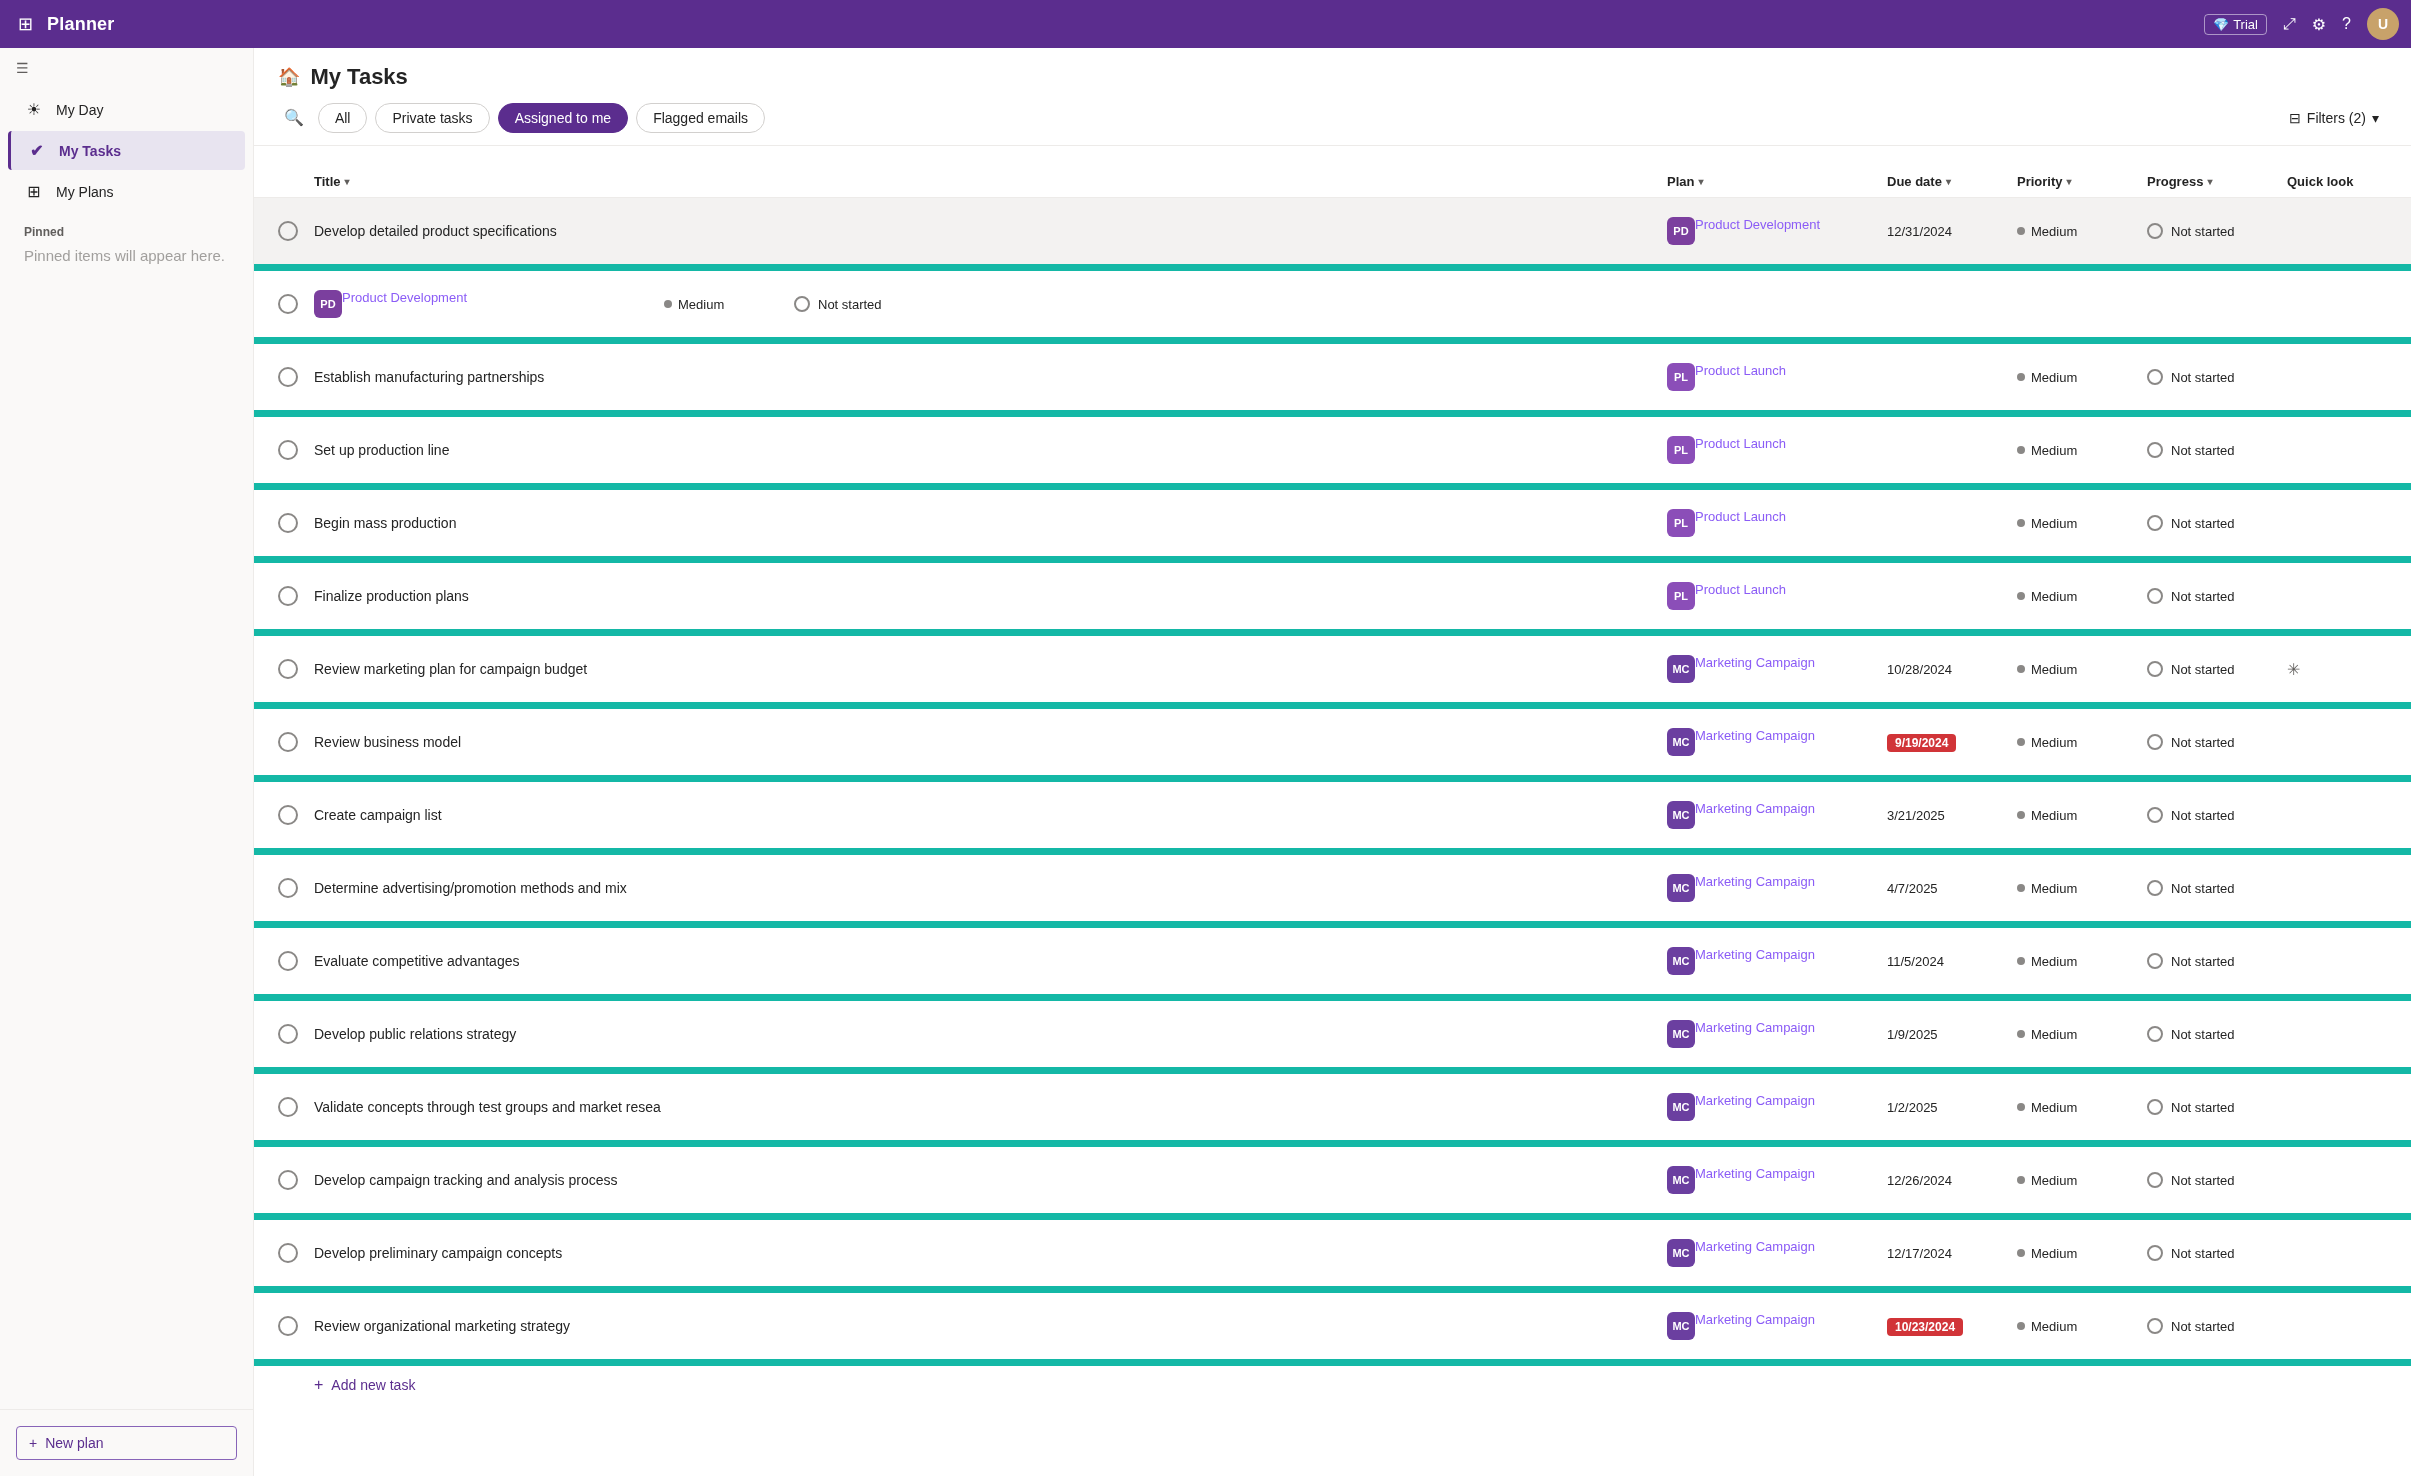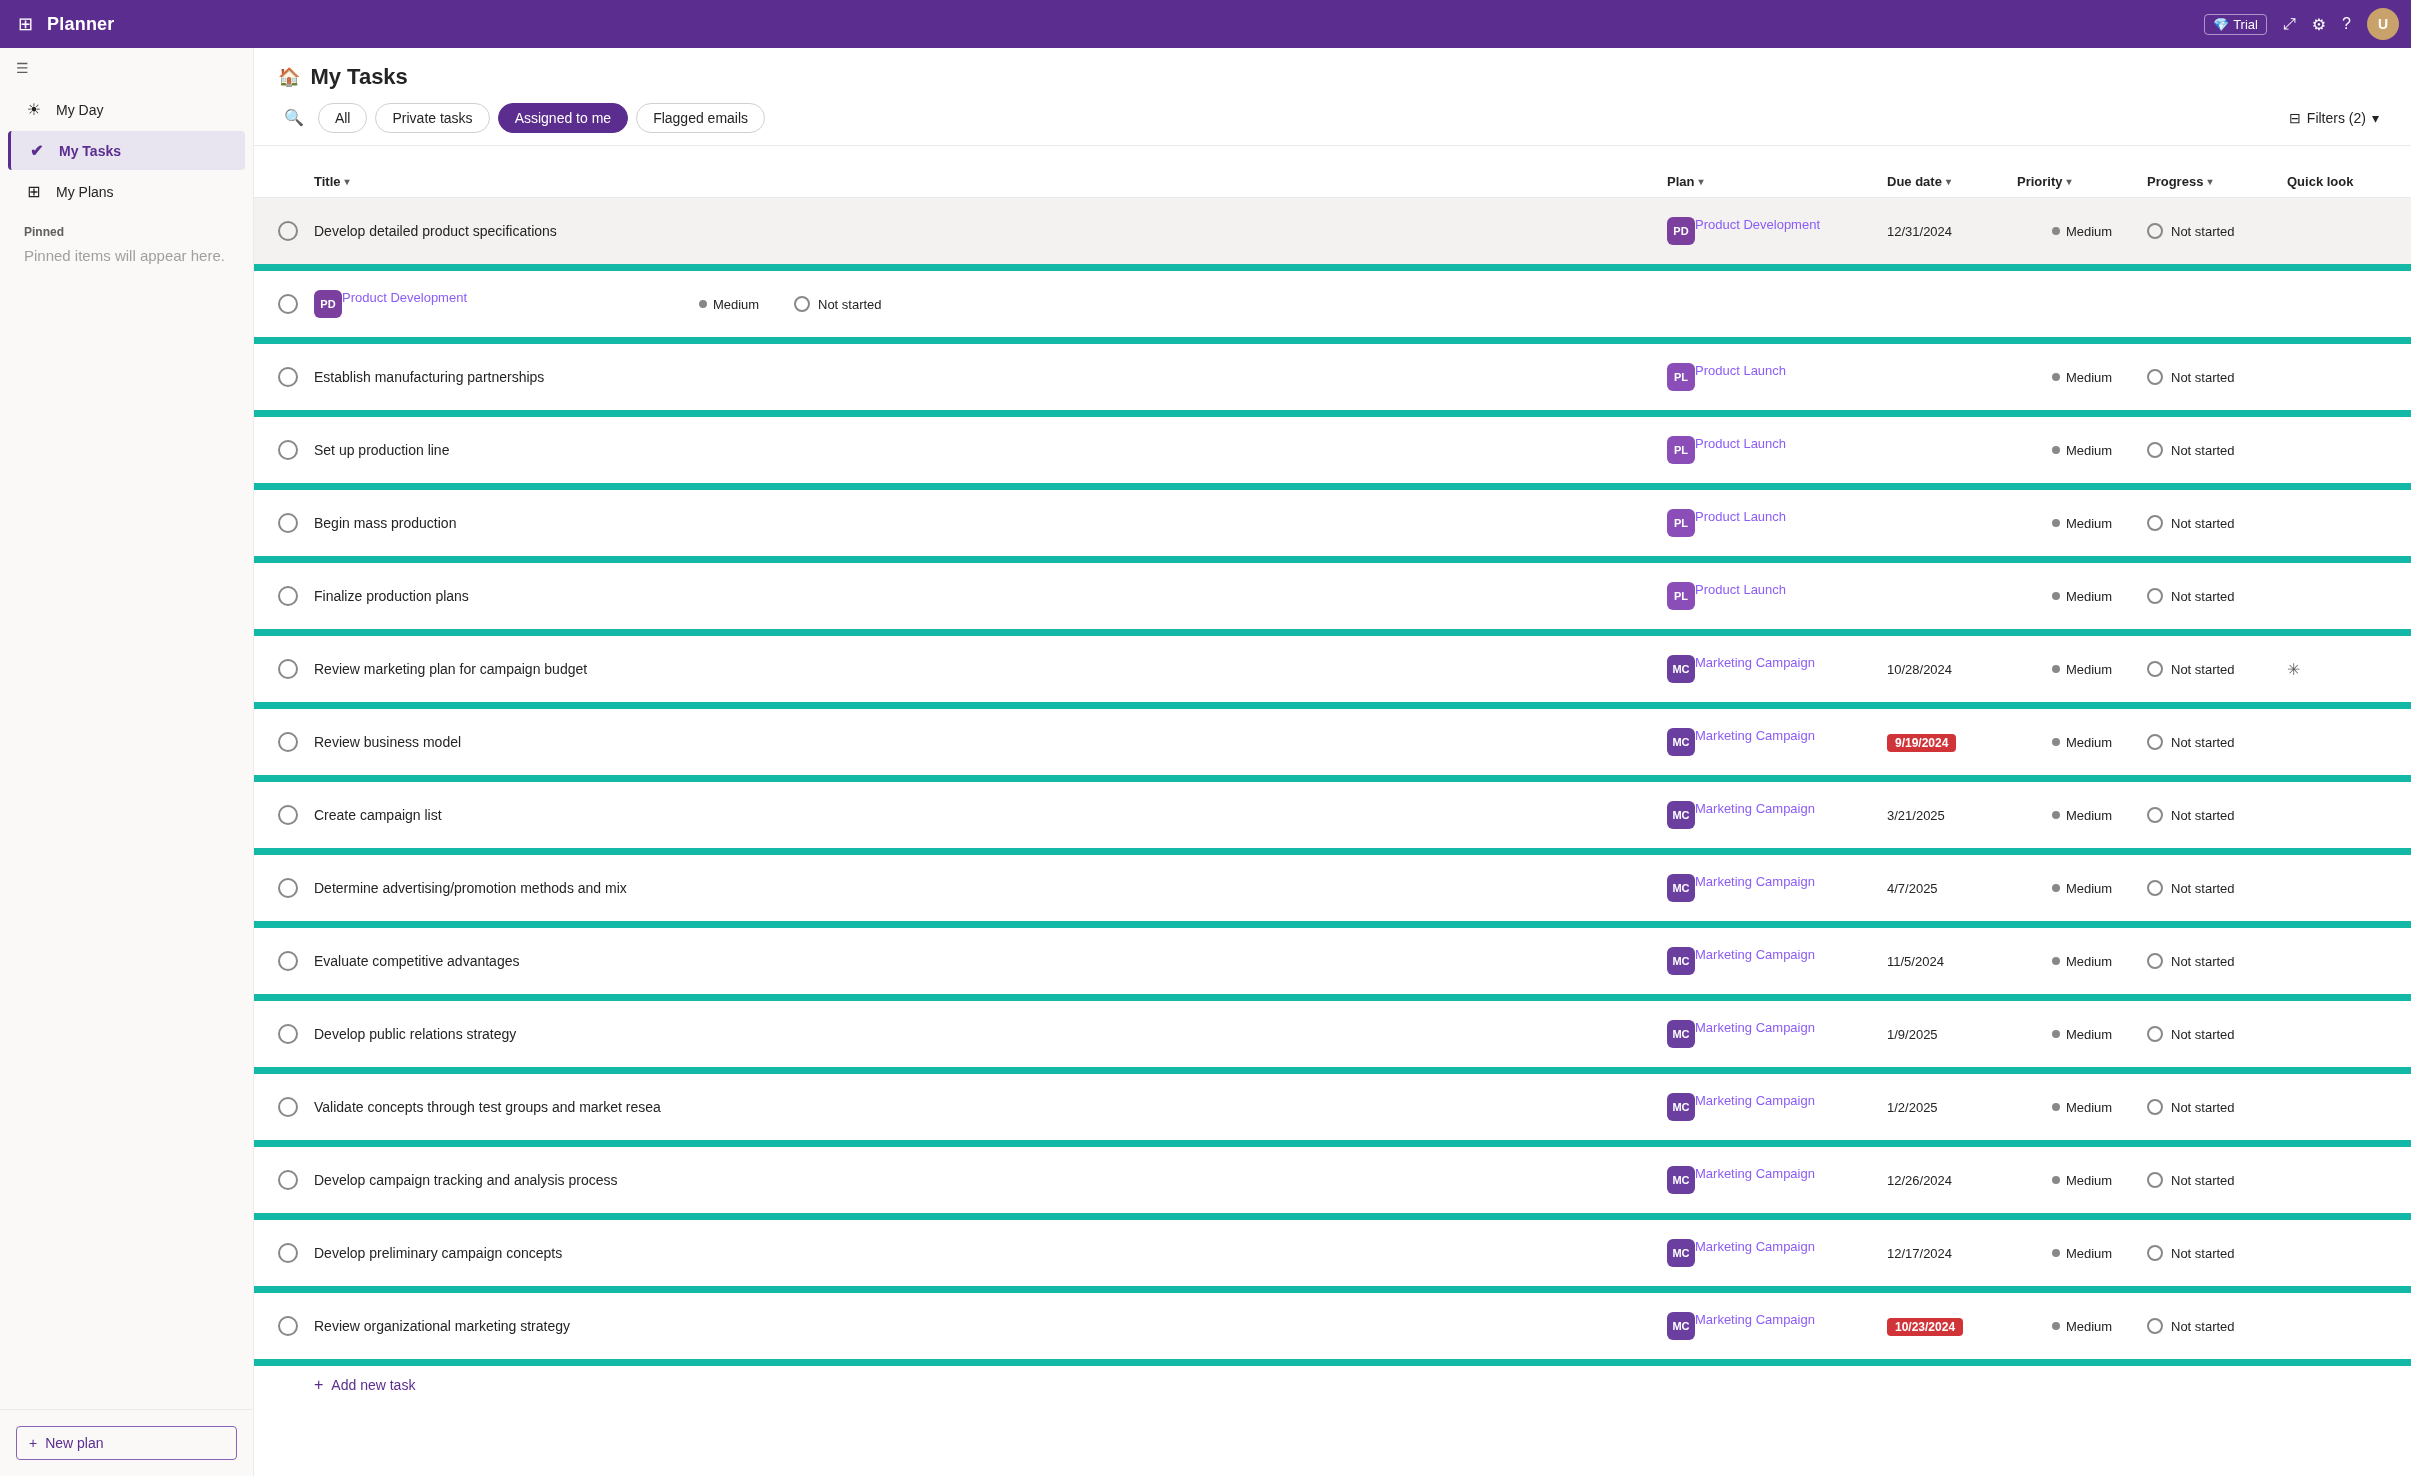--- a/index.html
+++ b/index.html
@@ -69,21 +69,21 @@
     .task-title-actions { display: flex; gap: 4px; opacity: 0; }
     .task-title-action-btn { background: none; border: none; cursor: pointer; color: #605e5c; font-size: 14px; padding: 2px 4px; border-radius: 4px; }
     .task-plan-cell { width: 220px; flex-shrink: 0; display: flex; }
     .plan-badge { width: 28px; height: 28px; border-radius: 6px; display: flex; align-items: center; justify-content: center; font-size: 11px; font-weight: 700; color: #fff; flex-shrink: 0; }
     .plan-badge.pd { background: #7B3F9E; }
     .plan-badge.pl { background: #8B4EB8; }
     .plan-badge.mc { background: #6B3FA0; }
     .plan-name { font-size: 13px; color: #8b5cf6; }
     .task-duedate-cell { width: 130px; flex-shrink: 0; font-size: 13px; color: #242424; }
     .due-overdue { background: #d13438; color: #fff; border-radius: 4px; padding: 2px 8px; font-size: 12px; font-weight: 600; }
-    .task-priority-cell { width: 130px; flex-shrink: 0; display: flex; align-items: center; gap: 6px; font-size: 13px; justify-content: center; }
+    .task-priority-cell { width: 130px; flex-shrink: 0; display: flex; align-items: center; gap: 6px; font-size: 13px; }
     .priority-dot { width: 8px; height: 8px; border-radius: 50%; background: #8a8886; flex-shrink: 0; }
     .priority-dot.medium { background: #8a8886; }
     .task-progress-cell { width: 140px; flex-shrink: 0; display: flex; align-items: center; gap: 8px; font-size: 13px; }
     .progress-circle { width: 16px; height: 16px; border-radius: 50%; border: 2px solid #8a8886; flex-shrink: 0; }
     .task-quicklook-cell { width: 100px; flex-shrink: 0; display: flex; align-items: center; }
     .quicklook-icon { color: #605e5c; font-size: 16px; cursor: pointer; }
 
     
     .add-task-row { display: flex; align-items: center; gap: 8px; padding: 10px 24px 10px 60px; cursor: pointer; color: #5b2d8e; font-size: 14px; }
     .add-task-plus { font-size: 16px; }

